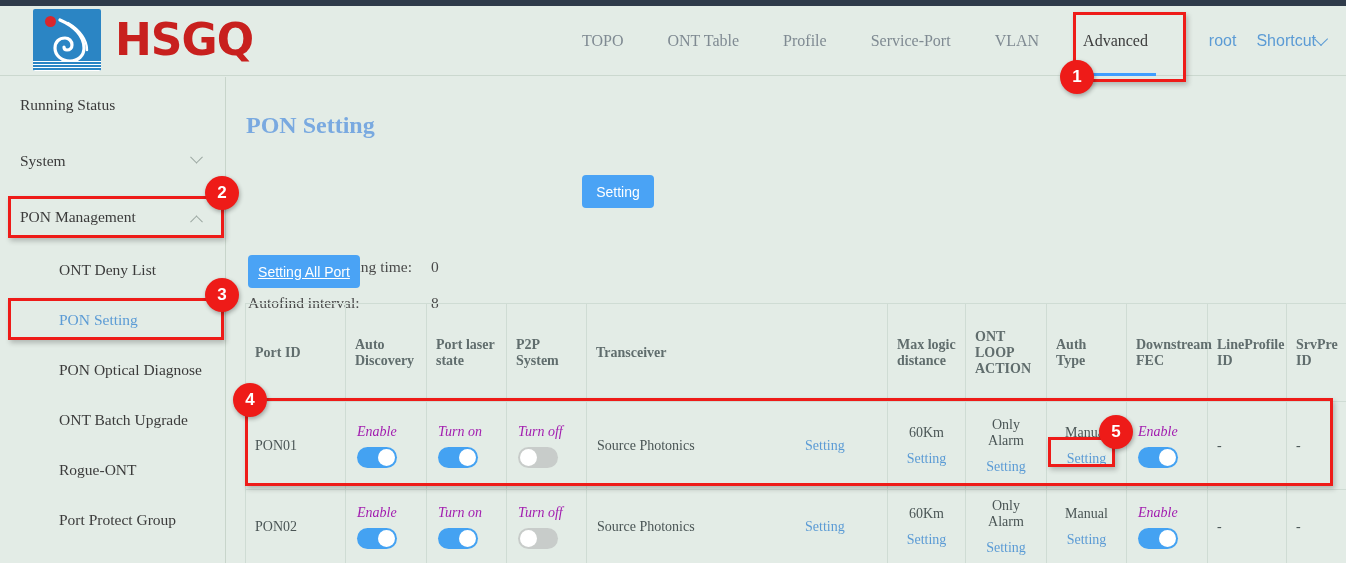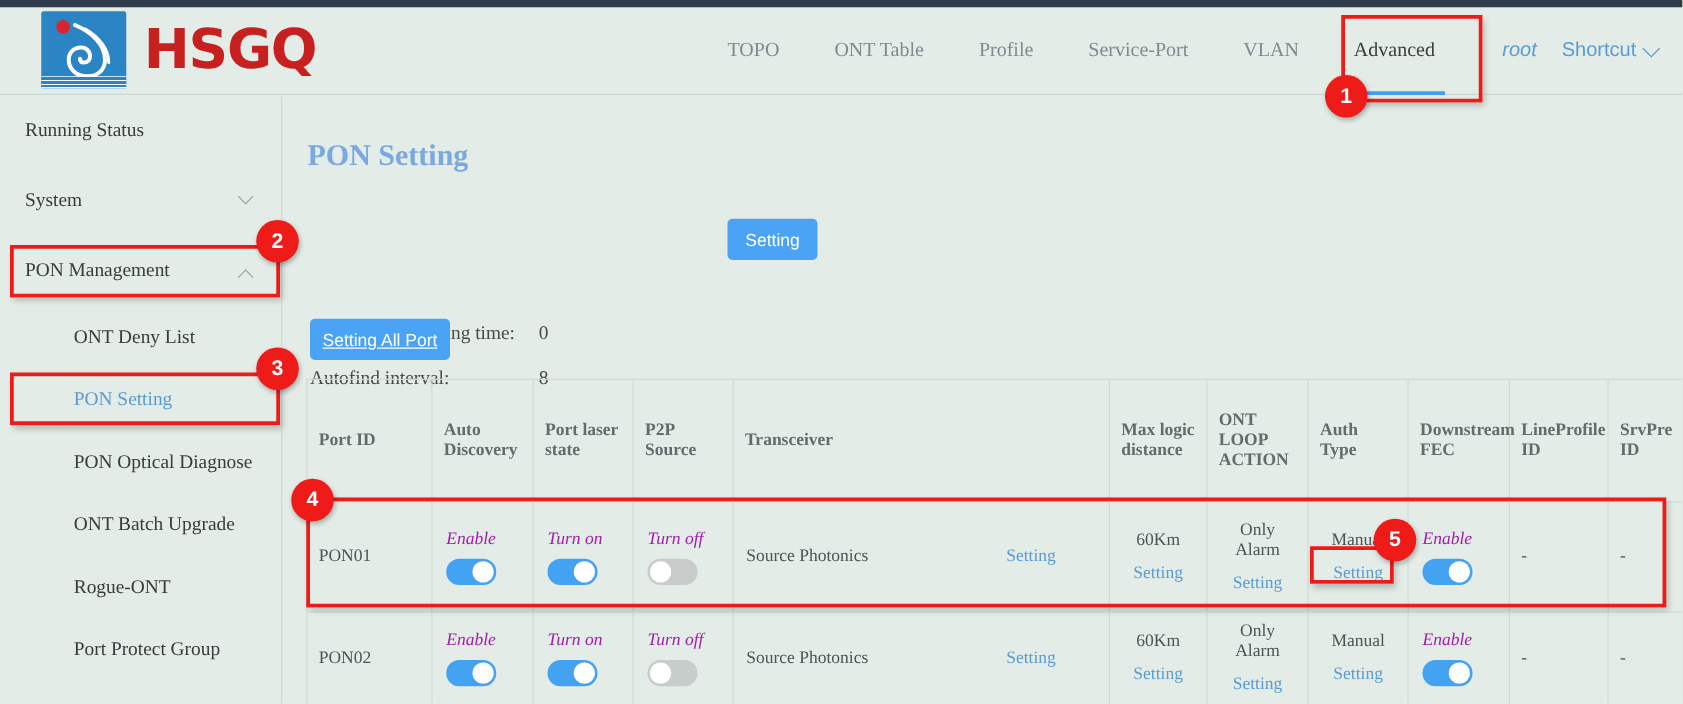--- a/index.html
+++ b/index.html
@@ -54,22 +54,22 @@
     font-size: 16px; color: #7f8a92; padding: 0 22px;
     height: 70px; line-height: 70px; cursor: pointer; white-space: nowrap;
   }
   .nav-item.active { color: #3c3c3c; position: relative; }
   .nav-item.active::after {
     content: ""; position: absolute; left: 14px; right: 14px; bottom: 0;
     height: 3px; background: #409eff;
   }
 
   .user-area { position: absolute; right: 20px; top: 0; height: 70px; display: flex; align-items: center; gap: 20px; }
-  .user-name { font-size: 16px; color: #5b9bd5; font-family: "Liberation Sans", sans-serif; font-style: italic; }
-  .shortcut { font-size: 16px; color: #5b9bd5; font-family: "Liberation Sans", sans-serif; display: flex; align-items: center; gap: 7px; cursor: pointer; }
+  .user-name { font-size: 16px; color: #5b9bd5; font-family: "Liberation Sans", sans-serif; }
+  .shortcut { font-size: 16px; color: #5b9bd5; font-family: "Liberation Sans", sans-serif; display: flex; align-items: center; cursor: pointer; }
   .chev {
     width: 10px; height: 10px; border-right: 1.6px solid #5b9bd5; border-bottom: 1.6px solid #5b9bd5;
     transform: rotate(45deg); margin-top: -5px;
   }
 
   
   .sidebar {
     position: absolute; left: 0; top: 77px; width: 226px; height: 486px;
     background: #e3ece6; border-right: 1px solid #c8d5cb;
   }
@@ -253,21 +253,21 @@
             <col style="width:80px">
           <col style="width:81px">
             <col style="width:79px">
             <col style="width:60px">
         </colgroup>
         <thead>
           <tr>
             <th>Port ID</th>
             <th>Auto Discovery</th>
             <th>Port laser state</th>
-            <th>P2P Source</th>
+            <th>P2P System</th>
             <th>Transceiver</th>
             <th>Max logic distance</th>
             <th>ONT LOOP ACTION</th>
             <th>Auth Type</th>
             <th>Downstream FEC</th>
             <th>LineProfile ID</th>
             <th>SrvPre ID</th>
           </tr>
         </thead>
         <tbody>

